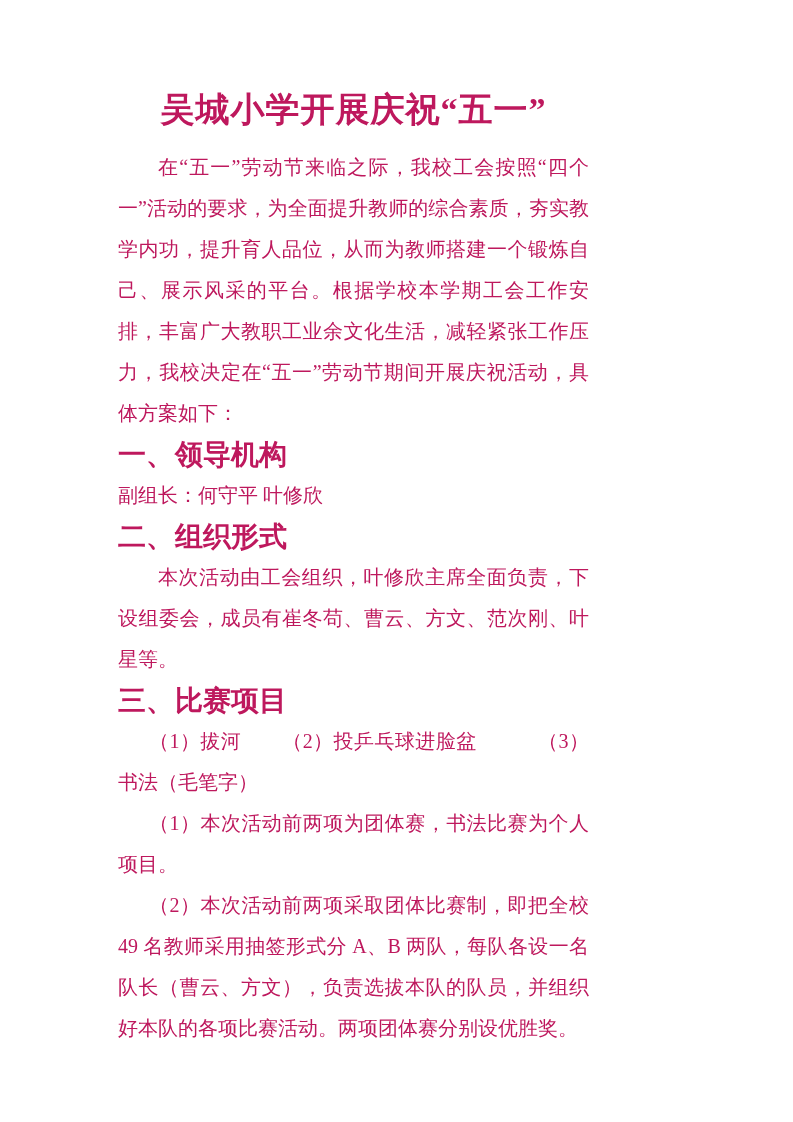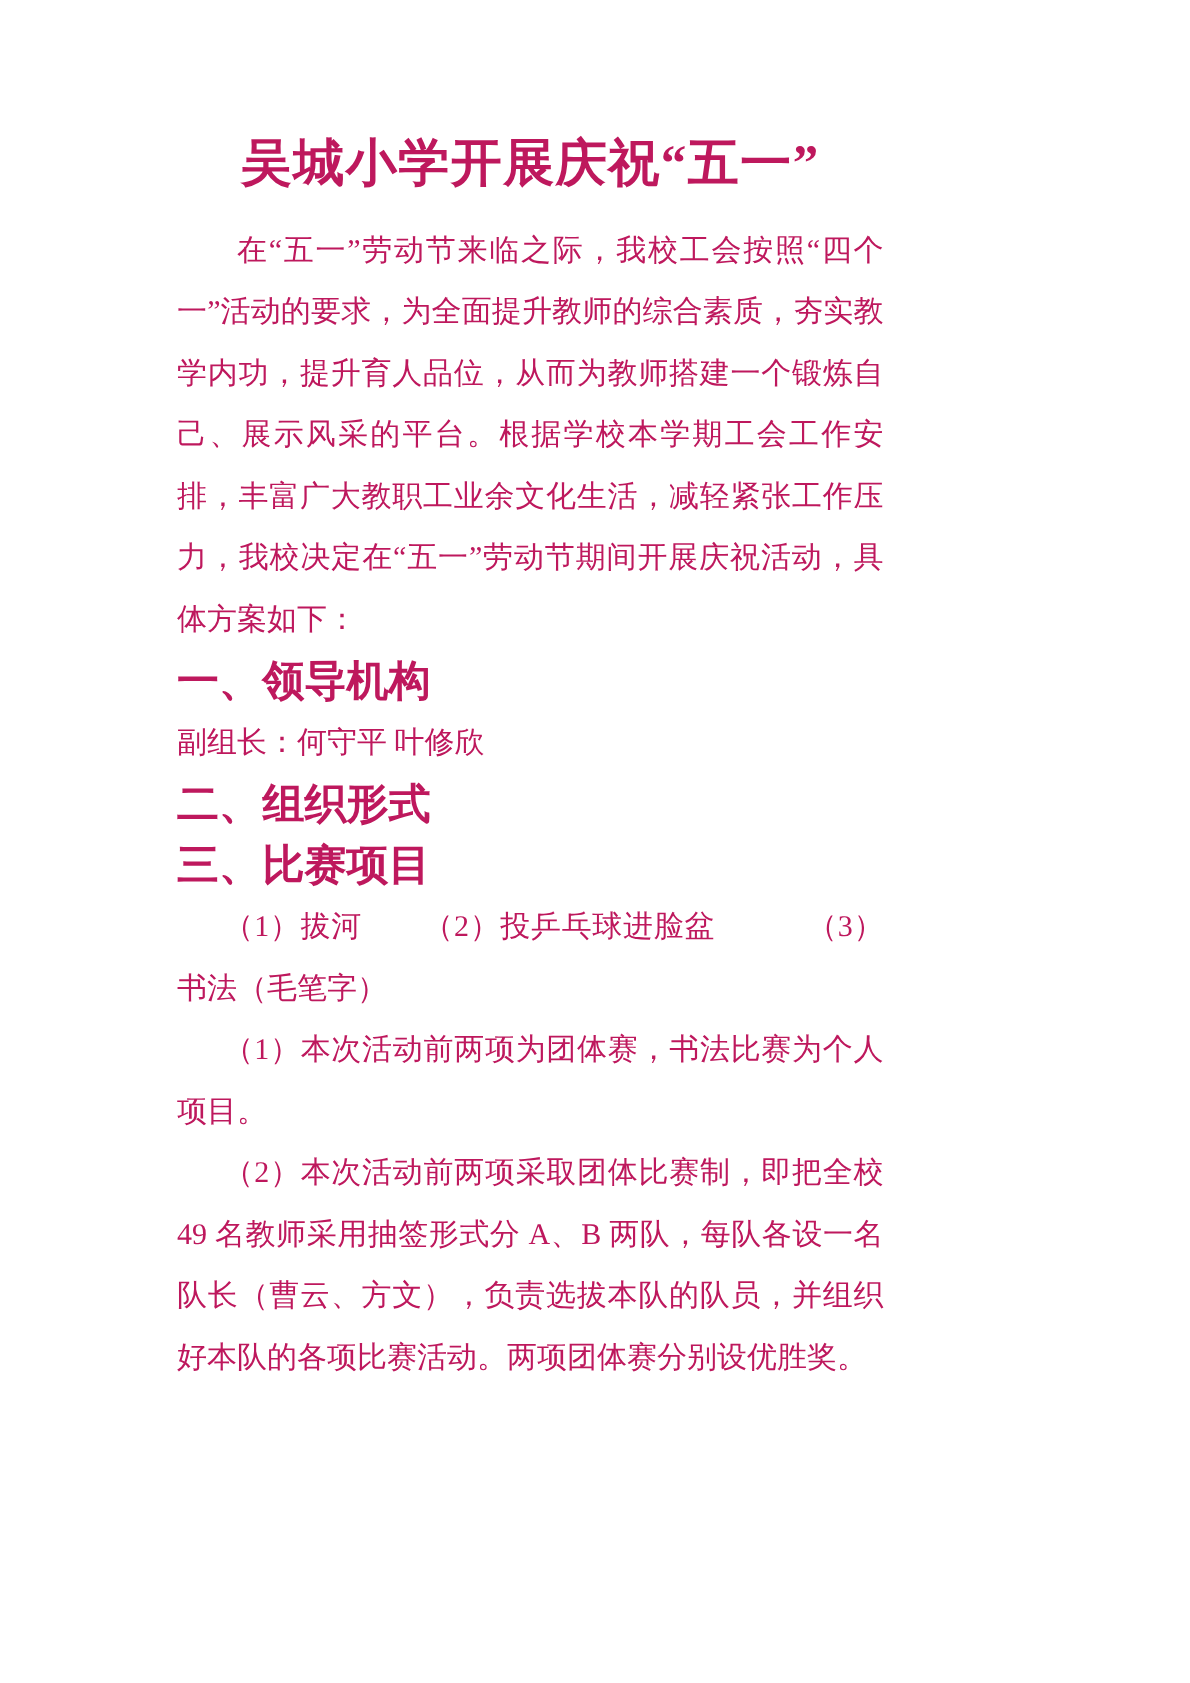--- a/index.html
+++ b/index.html
@@ -58,20 +58,21 @@
   <p class="para first-indent">在“五一”劳动节来临之际，我校工会按照“四个一”活动的要求，为全面提升教师的综合素质，夯实教学内功，提升育人品位，从而为教师搭建一个锻炼自己、展示风采的平台。根据学校本学期工会工作安排，丰富广大教职工业余文化生活，减轻紧张工作压力，我校决定在“五一”劳动节期间开展庆祝活动，具体方案如下：</p>
 
   <div class="heading-row">
     <span class="heading-marker">一、</span><span>领导机构</span>
   </div>
   <p class="para">副组长：何守平  叶修欣</p>
 
   <div class="heading-row">
     <span class="heading-marker">二、</span><span>组织形式</span>
   </div>
+  <p class="para first-indent">本次活动由工会组织，叶修欣主席全面负责，下设组委会，成员有崔冬苟、曹云、方文、范次刚、叶星等。</p>
 
   <div class="heading-row">
     <span class="heading-marker">三、</span><span>比赛项目</span>
   </div>
   <p class="para item-indent">（1）拔河　　（2）投乒乓球进脸盆　　　（3）书法（毛笔字）</p>
 
   <p class="para item-indent">（1）本次活动前两项为团体赛，书法比赛为个人项目。</p>
   <p class="para item-indent">（2）本次活动前两项采取团体比赛制，即把全校 49 名教师采用抽签形式分 A、B 两队，每队各设一名队长（曹云、方文），负责选拔本队的队员，并组织好本队的各项比赛活动。两项团体赛分别设优胜奖。</p>
 
 </div>

